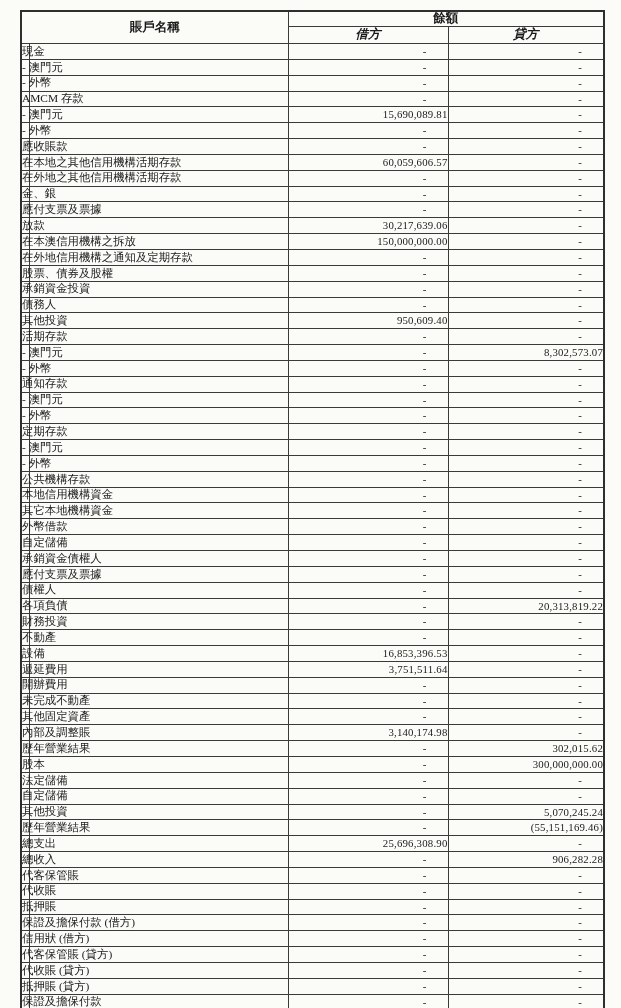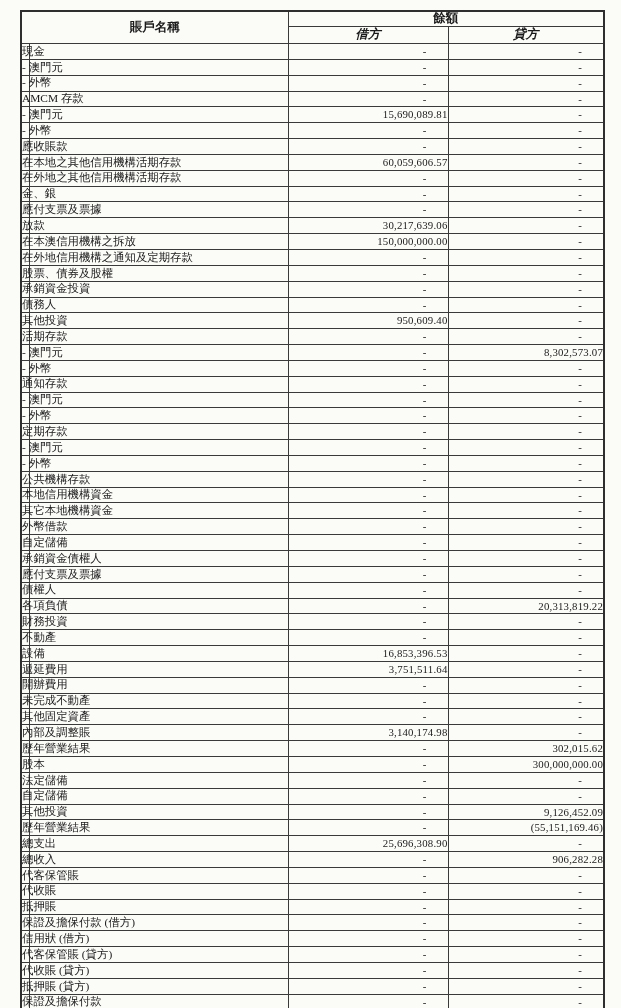--- a/index.html
+++ b/index.html
@@ -305,21 +305,21 @@
           <td class="num dash">-</td>
         </tr>
         <tr>
           <td class="name">自定儲備</td>
           <td class="num dash">-</td>
           <td class="num dash">-</td>
         </tr>
         <tr>
           <td class="name">其他投資</td>
           <td class="num dash">-</td>
-          <td class="num">9,126,452.09</td>
+          <td class="num">5,070,245.24</td>
         </tr>
         <tr>
           <td class="name">歷年營業結果</td>
           <td class="num dash">-</td>
           <td class="num">(55,151,169.46)</td>
         </tr>
         <tr>
           <td class="name">總支出</td>
           <td class="num">25,696,308.90</td>
           <td class="num dash">-</td>

